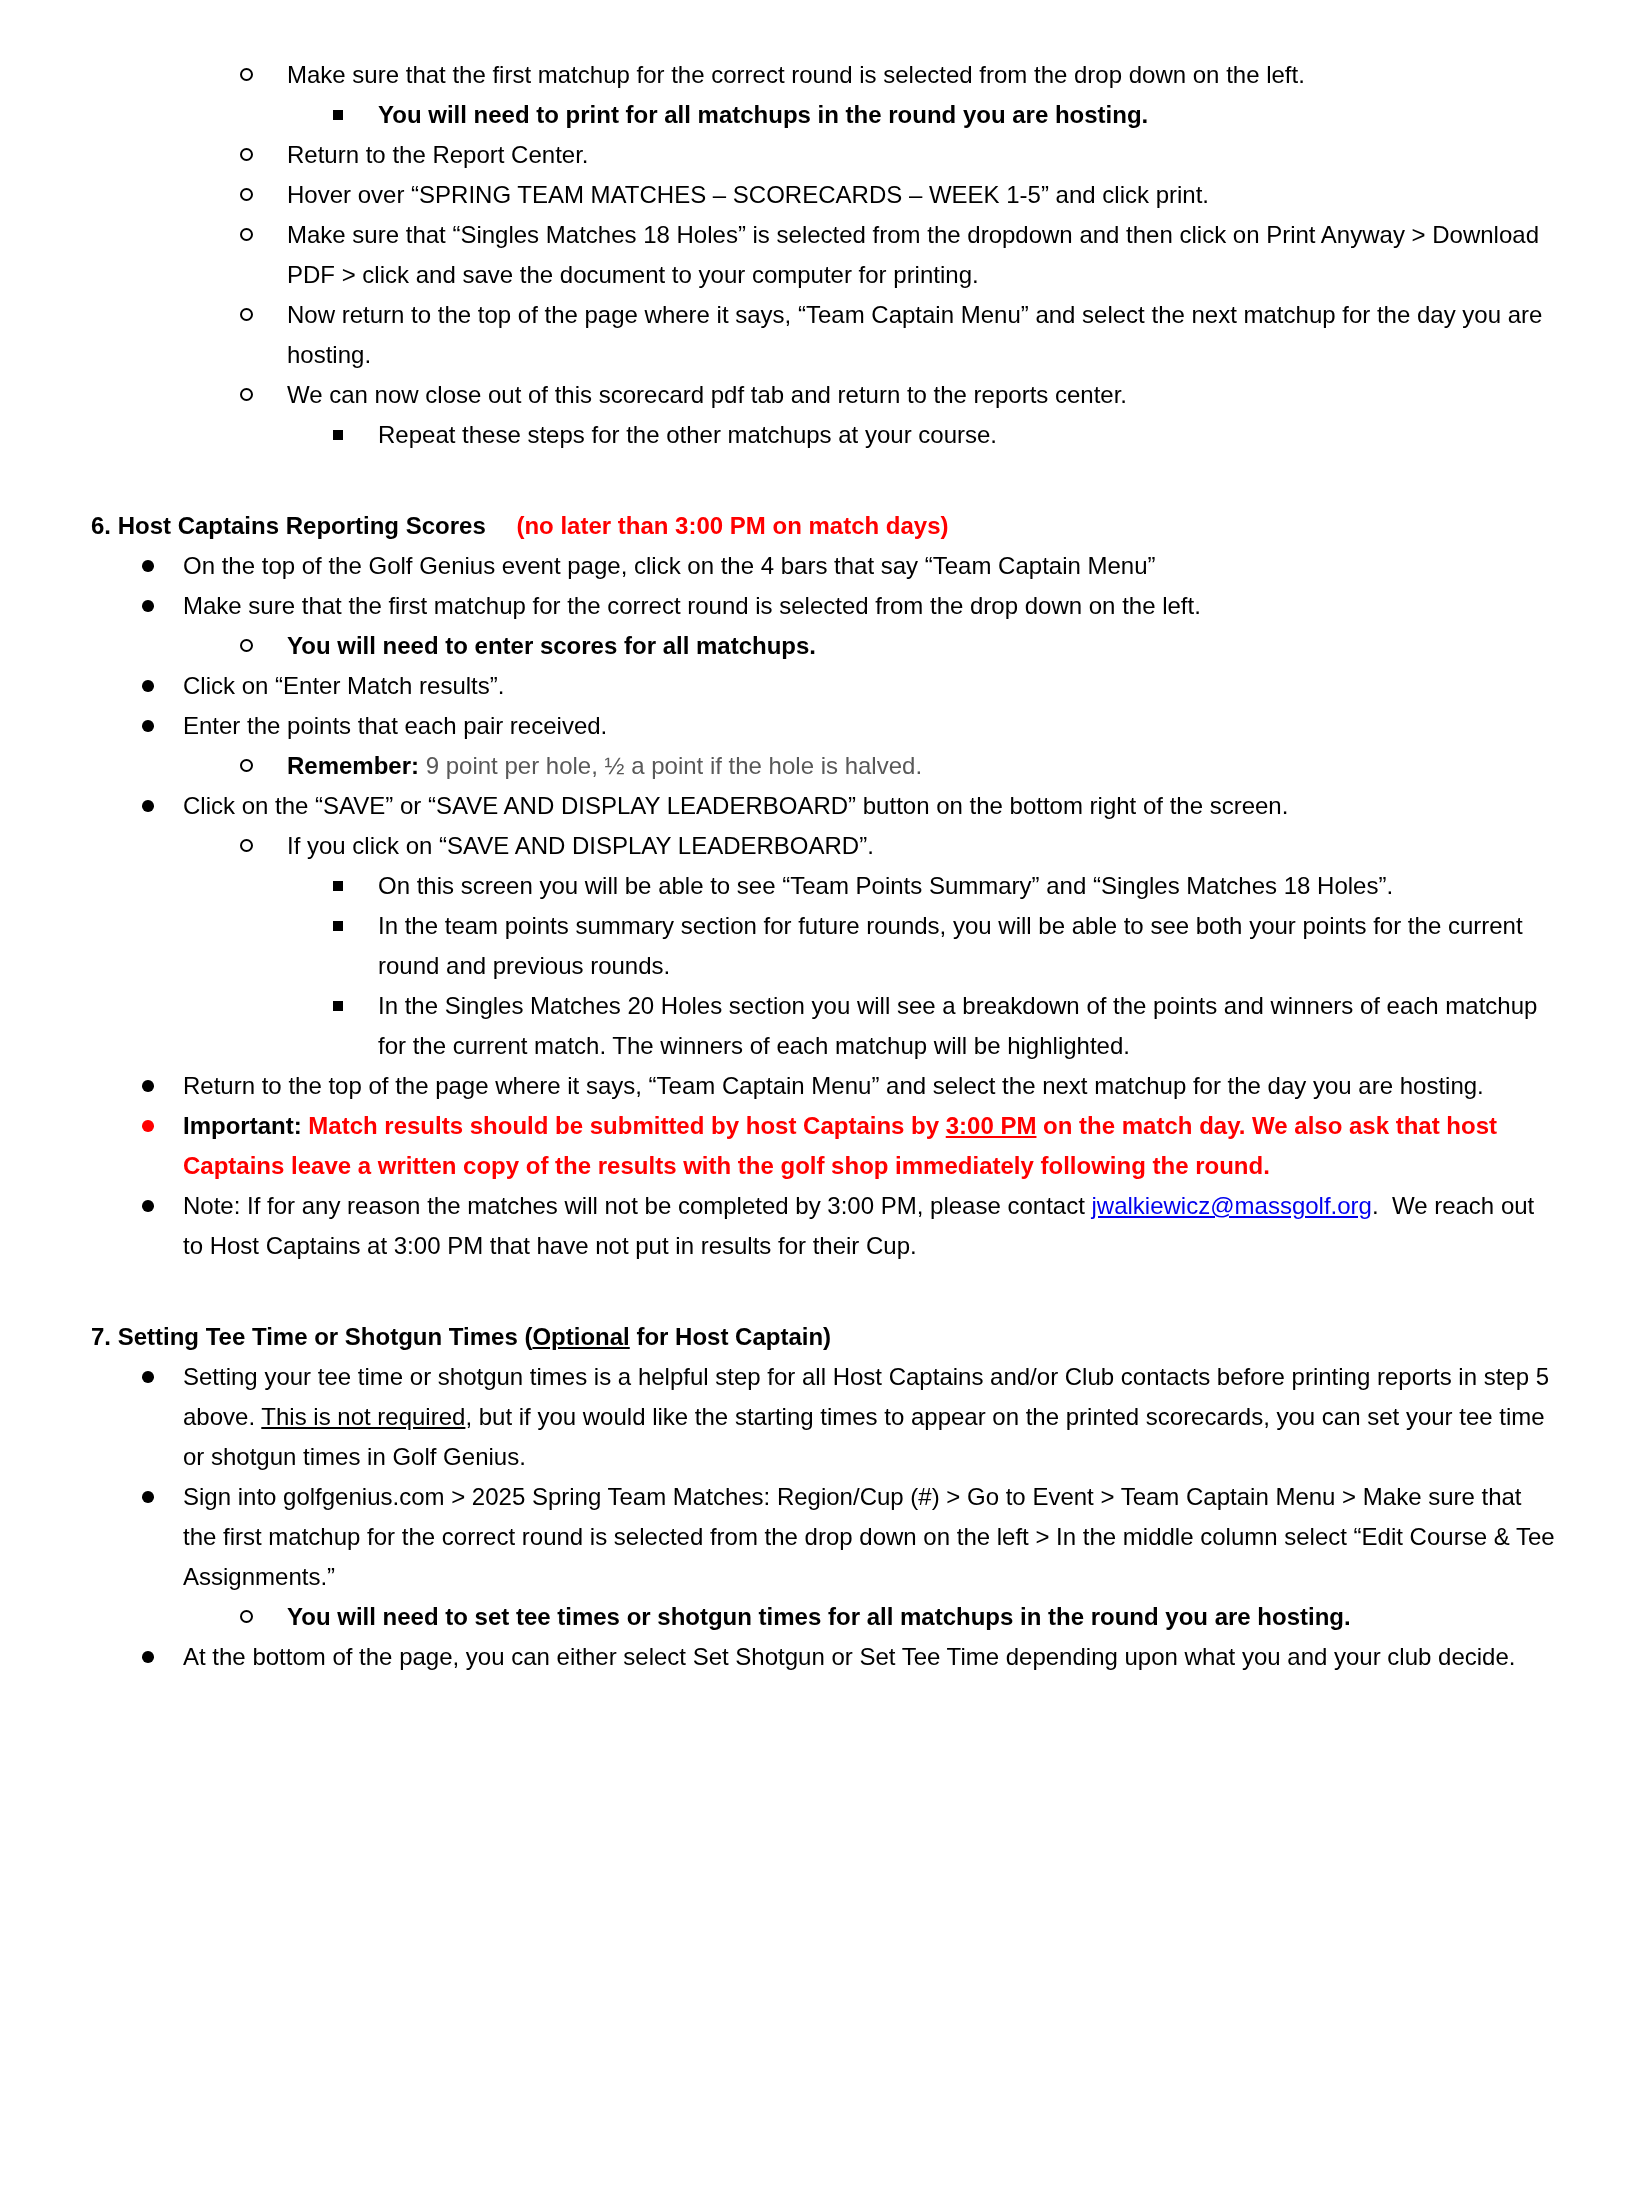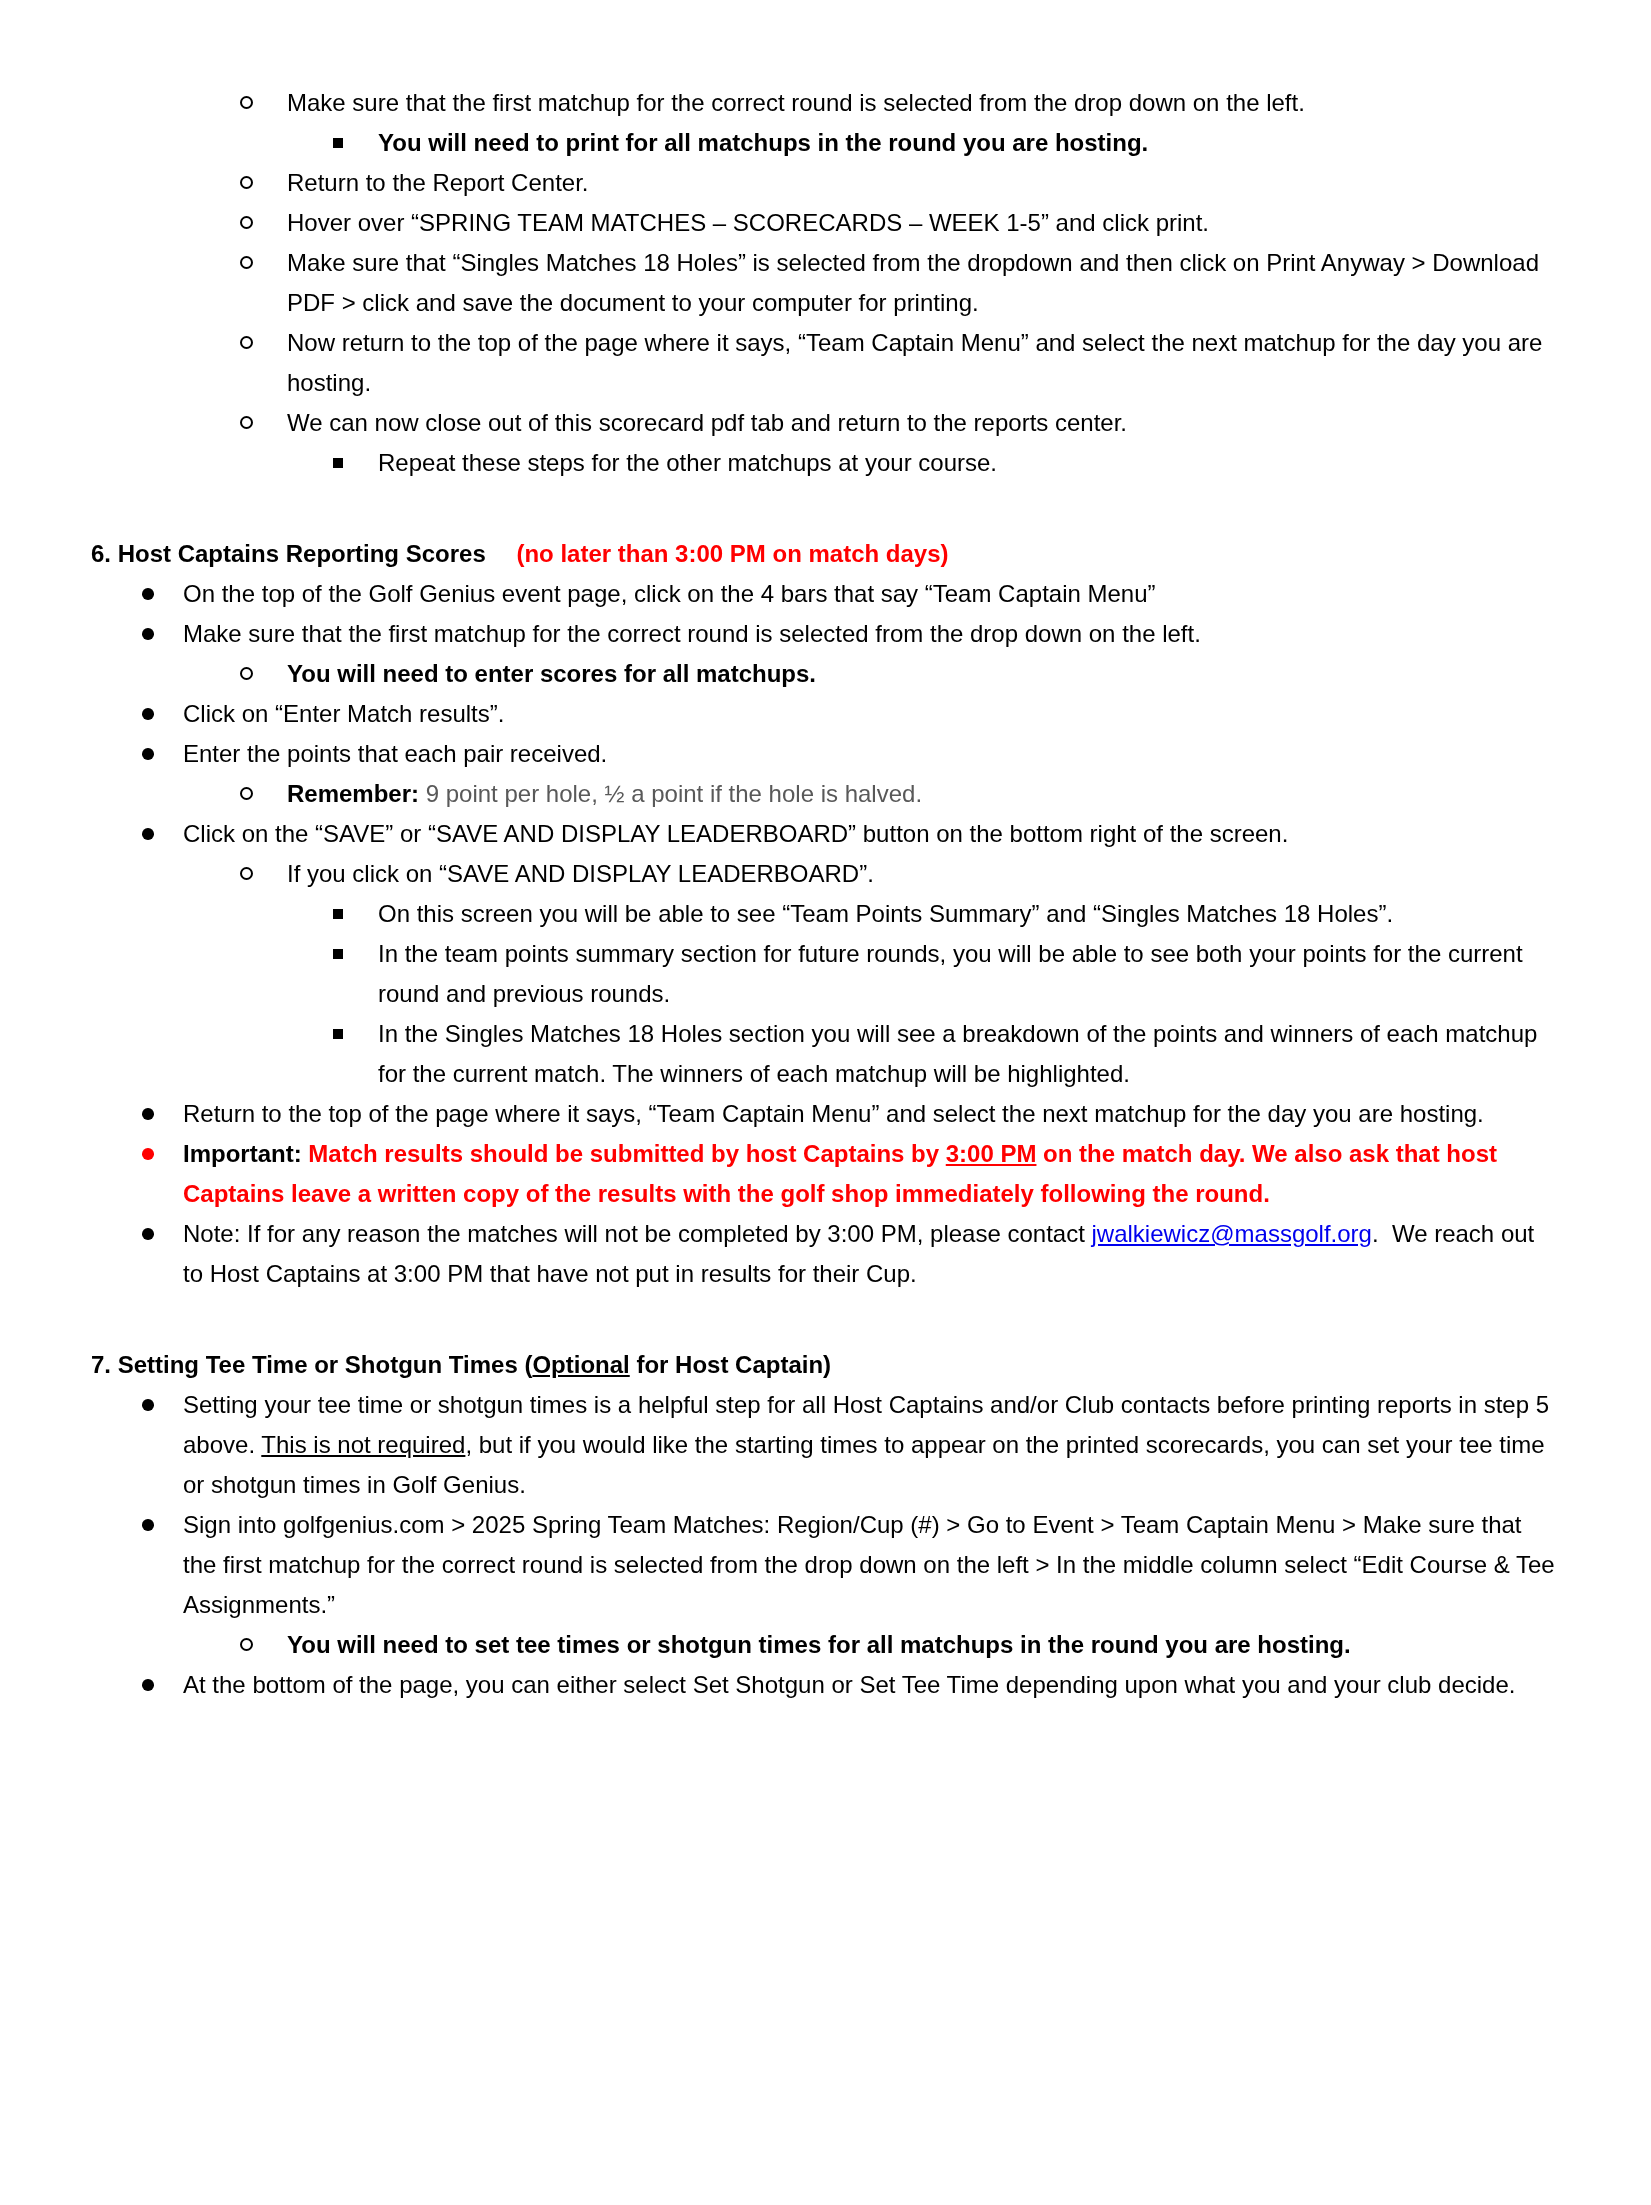--- a/index.html
+++ b/index.html
@@ -7,21 +7,21 @@
     position:relative;
     width:1652px;
     height:2205px;
     background:#ffffff;
     font-family:"Liberation Sans","DejaVu Sans",sans-serif;
     font-size:24px;
     line-height:40px;
     color:#000000;
     overflow:hidden;
     box-sizing:border-box;
-    padding-top:83px;
+    padding-top:55px;
   }
   .block { position:relative; box-sizing:border-box; }
   .heading { margin-left:91px; width:1470px; font-weight:bold; margin-top:51px; }
   .lv1 { margin-left:183px; width:1373px; }
   .lv2 { margin-left:287px; width:1269px; }
   .lv3 { margin-left:378px; width:1176px; }
   .marker { position:absolute; display:block; }
   .lv1 > .marker { left:-41px; }
   .lv2 > .marker { left:-47px; }
   .lv3 > .marker { left:-45px; }
@@ -50,21 +50,21 @@
       <div class="block lv1"><span class="marker disc"></span><span class="content"><span class="run">On the top of the Golf Genius event page, click on the 4 bars that say “Team Captain Menu”</span></span></div>
       <div class="block lv1"><span class="marker disc"></span><span class="content"><span class="run">Make sure that the first matchup for the correct round is selected from the drop down on the left.</span></span></div>
       <div class="block lv2"><span class="marker circle"></span><span class="content"><span class="run b">You will need to enter scores for all matchups.</span></span></div>
       <div class="block lv1"><span class="marker disc"></span><span class="content"><span class="run">Click on “Enter Match results”.</span></span></div>
       <div class="block lv1"><span class="marker disc"></span><span class="content"><span class="run">Enter the points that each pair received.</span></span></div>
       <div class="block lv2"><span class="marker circle"></span><span class="content"><span class="run b">Remember: </span><span class="run" style="color: rgb(89, 89, 89);">9 point per hole, ½ a point if the hole is halved.</span></span></div>
       <div class="block lv1"><span class="marker disc"></span><span class="content"><span class="run">Click on the “SAVE” or “SAVE AND DISPLAY LEADERBOARD” button on the bottom right of the screen.</span></span></div>
       <div class="block lv2"><span class="marker circle"></span><span class="content"><span class="run">If you click on “SAVE AND DISPLAY LEADERBOARD”.</span></span></div>
       <div class="block lv3"><span class="marker square"></span><span class="content"><span class="run">On this screen you will be able to see “Team Points Summary” and “Singles Matches 18 Holes”.</span></span></div>
       <div class="block lv3"><span class="marker square"></span><span class="content"><span class="run">In the team points summary section for future rounds, you will be able to see both your points for the current round and previous rounds.</span></span></div>
-      <div class="block lv3"><span class="marker square"></span><span class="content"><span class="run">In the Singles Matches 18 Holes section you will see a breakdown of the points and winners of each matchup for the current match. The winners of each matchup will be highlighted.</span></span></div>
+      <div class="block lv3"><span class="marker square"></span><span class="content"><span class="run">In the Singles Matches 20 Holes section you will see a breakdown of the points and winners of each matchup for the current match. The winners of each matchup will be highlighted.</span></span></div>
       <div class="block lv1"><span class="marker disc"></span><span class="content"><span class="run">Return to the top of the page where it says, “Team Captain Menu” and select the next matchup for the day you are hosting.</span></span></div>
       <div class="block lv1"><span class="marker disc marker-red"></span><span class="content"><span class="run b">Important: </span><span class="run b" style="color: rgb(255, 0, 0);">Match results should be submitted by host Captains by </span><span class="run b u" style="color: rgb(255, 0, 0);">3:00 PM</span><span class="run b" style="color: rgb(255, 0, 0);"> on the match day. We also ask that host Captains leave a written copy of the results with the golf shop immediately following the round.</span></span></div>
       <div class="block lv1"><span class="marker disc"></span><span class="content"><span class="run">Note: If for any reason the matches will not be completed by 3:00 PM, please contact </span><a class="run u" style="color: rgb(0, 0, 238);">jwalkiewicz@massgolf.org</a><span class="run">. &nbsp;We reach out to Host Captains at 3:00 PM that have not put in results for their Cup.</span></span></div>
       <div class="block heading"><span class="content"><span class="run b">7. Setting Tee Time or Shotgun Times (</span><span class="run b u">Optional</span><span class="run b"> for Host Captain)</span></span></div>
       <div class="block lv1"><span class="marker disc"></span><span class="content"><span class="run">Setting your tee time or shotgun times is a helpful step for all Host Captains and/or Club contacts before printing reports in step 5 above. </span><span class="run u">This is not required</span><span class="run">, but if you would like the starting times to appear on the printed scorecards, you can set your tee time or shotgun times in Golf Genius.</span></span></div>
       <div class="block lv1"><span class="marker disc"></span><span class="content"><span class="run">Sign into golfgenius.com &gt; 2025 Spring Team Matches: Region/Cup (#) &gt; Go to Event &gt; Team Captain Menu &gt; Make sure that the first matchup for the correct round is selected from the drop down on the left &gt; In the middle column select “Edit Course &amp; Tee Assignments.”</span></span></div>
       <div class="block lv2"><span class="marker circle"></span><span class="content"><span class="run b">You will need to set tee times or shotgun times for all matchups in the round you are hosting.</span></span></div>
       <div class="block lv1"><span class="marker disc"></span><span class="content"><span class="run">At the bottom of the page, you can either select Set Shotgun or Set Tee Time depending upon what you and your club decide.</span></span></div>
     </div>
 </div>

